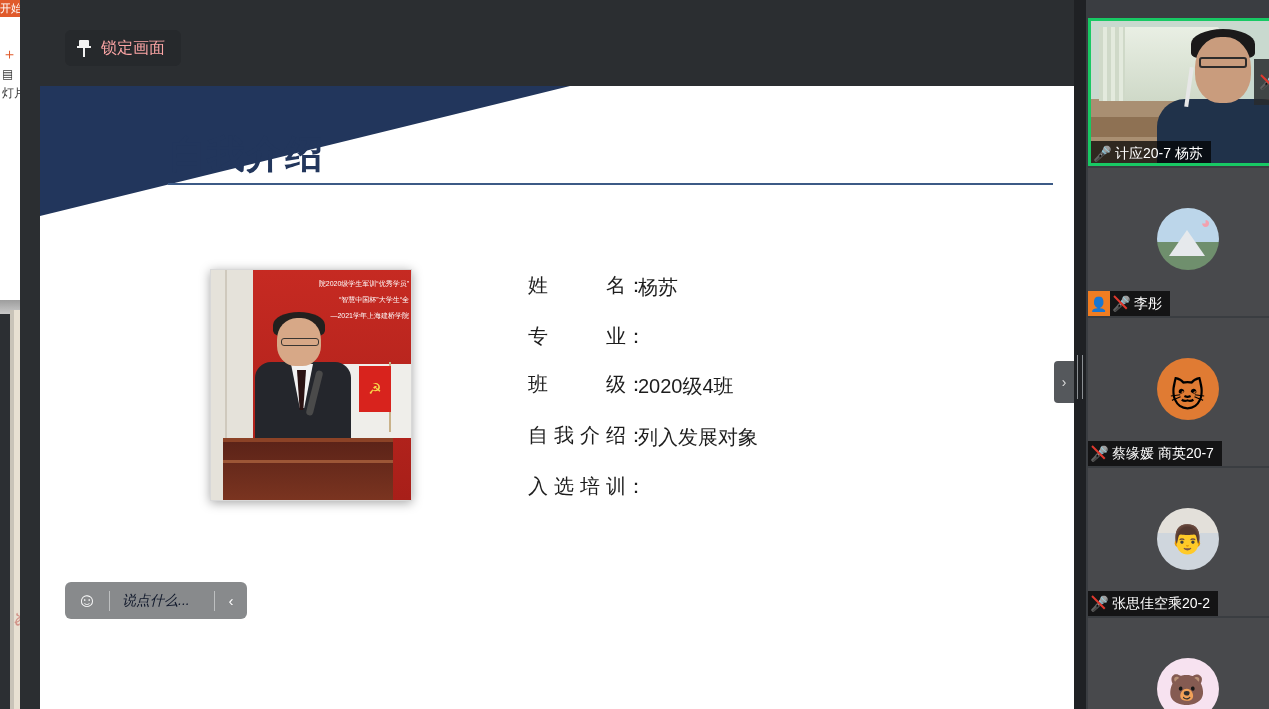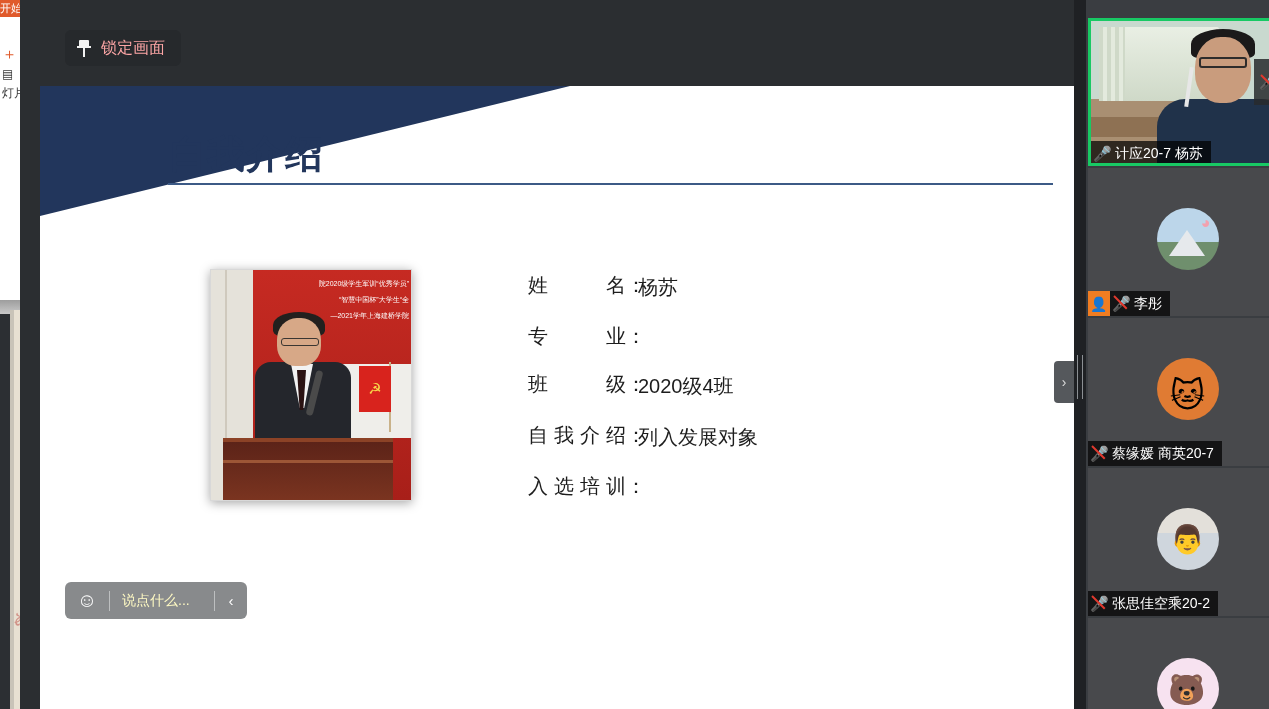--- a/index.html
+++ b/index.html
@@ -186,21 +186,21 @@
     background: rgba(126,128,130,.92); border-radius: 6px; overflow: hidden;
     z-index: 8;
   }
   .chat-emoji {
     width: 44px; height: 37px; display: flex; align-items: center; justify-content: center;
     color: #fff; font-size: 20px; cursor: pointer;
   }
   .chat-sep { width: 1px; height: 20px; background: rgba(255,255,255,.45); }
   .chat-input {
     width: 104px; height: 37px; display: flex; align-items: center;
-    padding: 0 12px; color: #fef9c3; font-size: 14px; cursor: text;
+    padding: 0 12px; color: #0f172a; font-size: 14px; cursor: text; font-style: italic;
   }
   .chat-collapse {
     width: 32px; height: 37px; display: flex; align-items: center; justify-content: center;
     color: #fff; font-size: 15px; cursor: pointer;
   }
 
   
   .panel-toggle {
     position: absolute; left: 1034px; top: 361px; width: 20px; height: 42px;
     background: #55585c; border-radius: 4px 0 0 4px;

